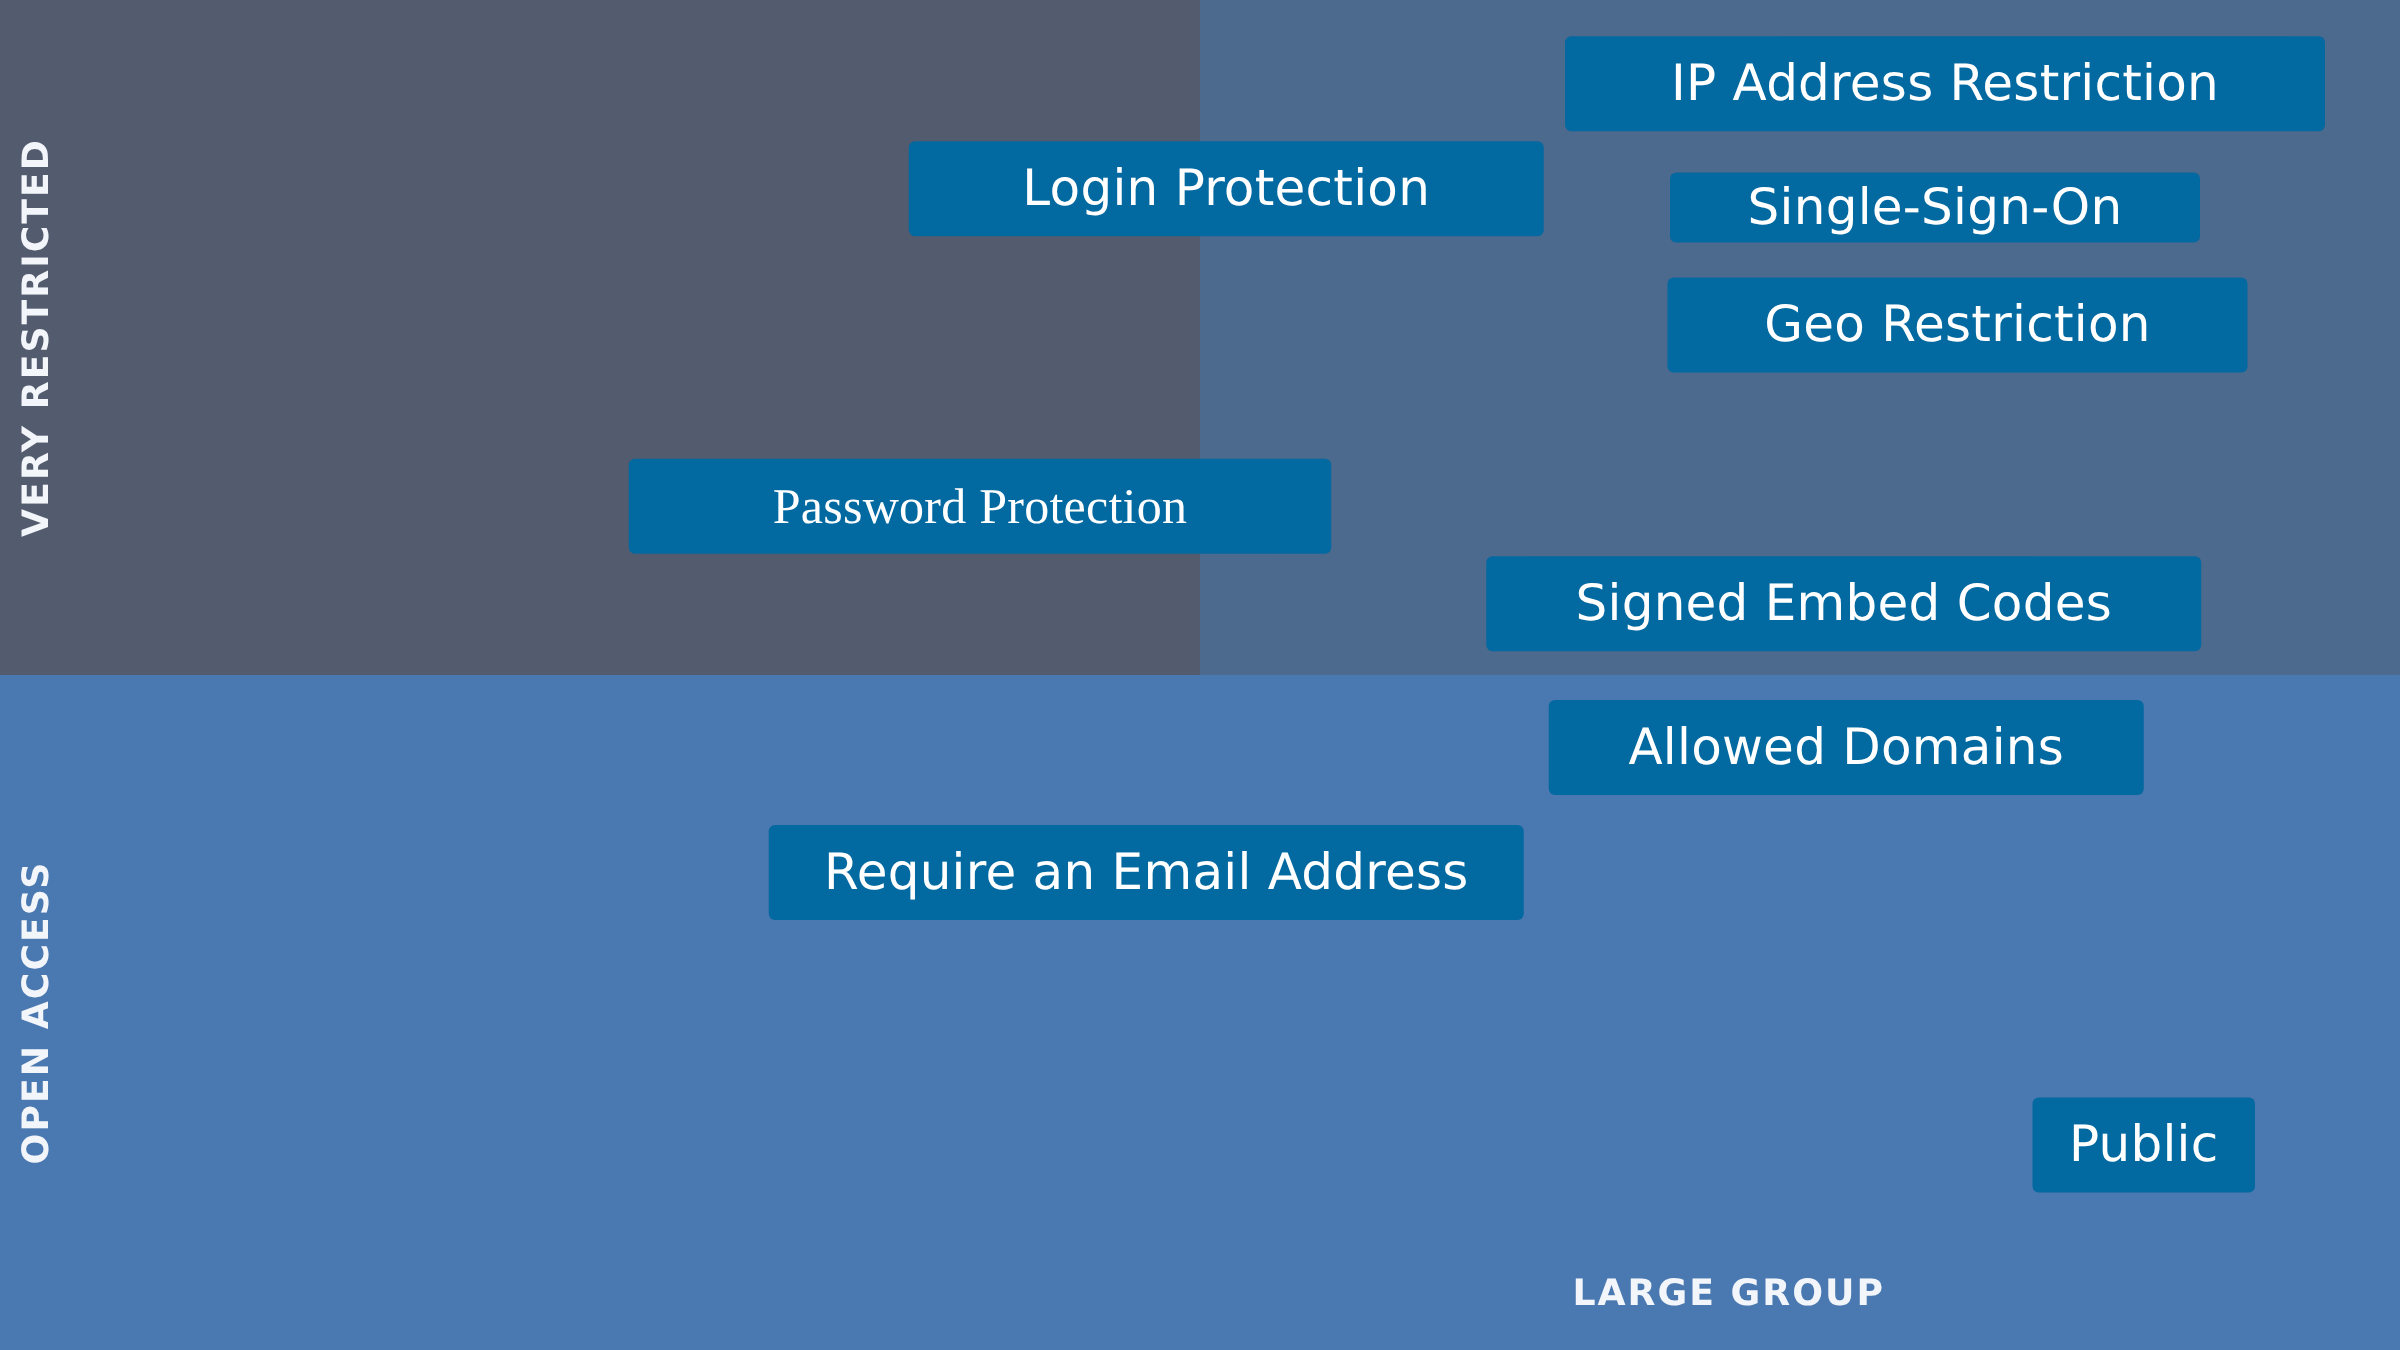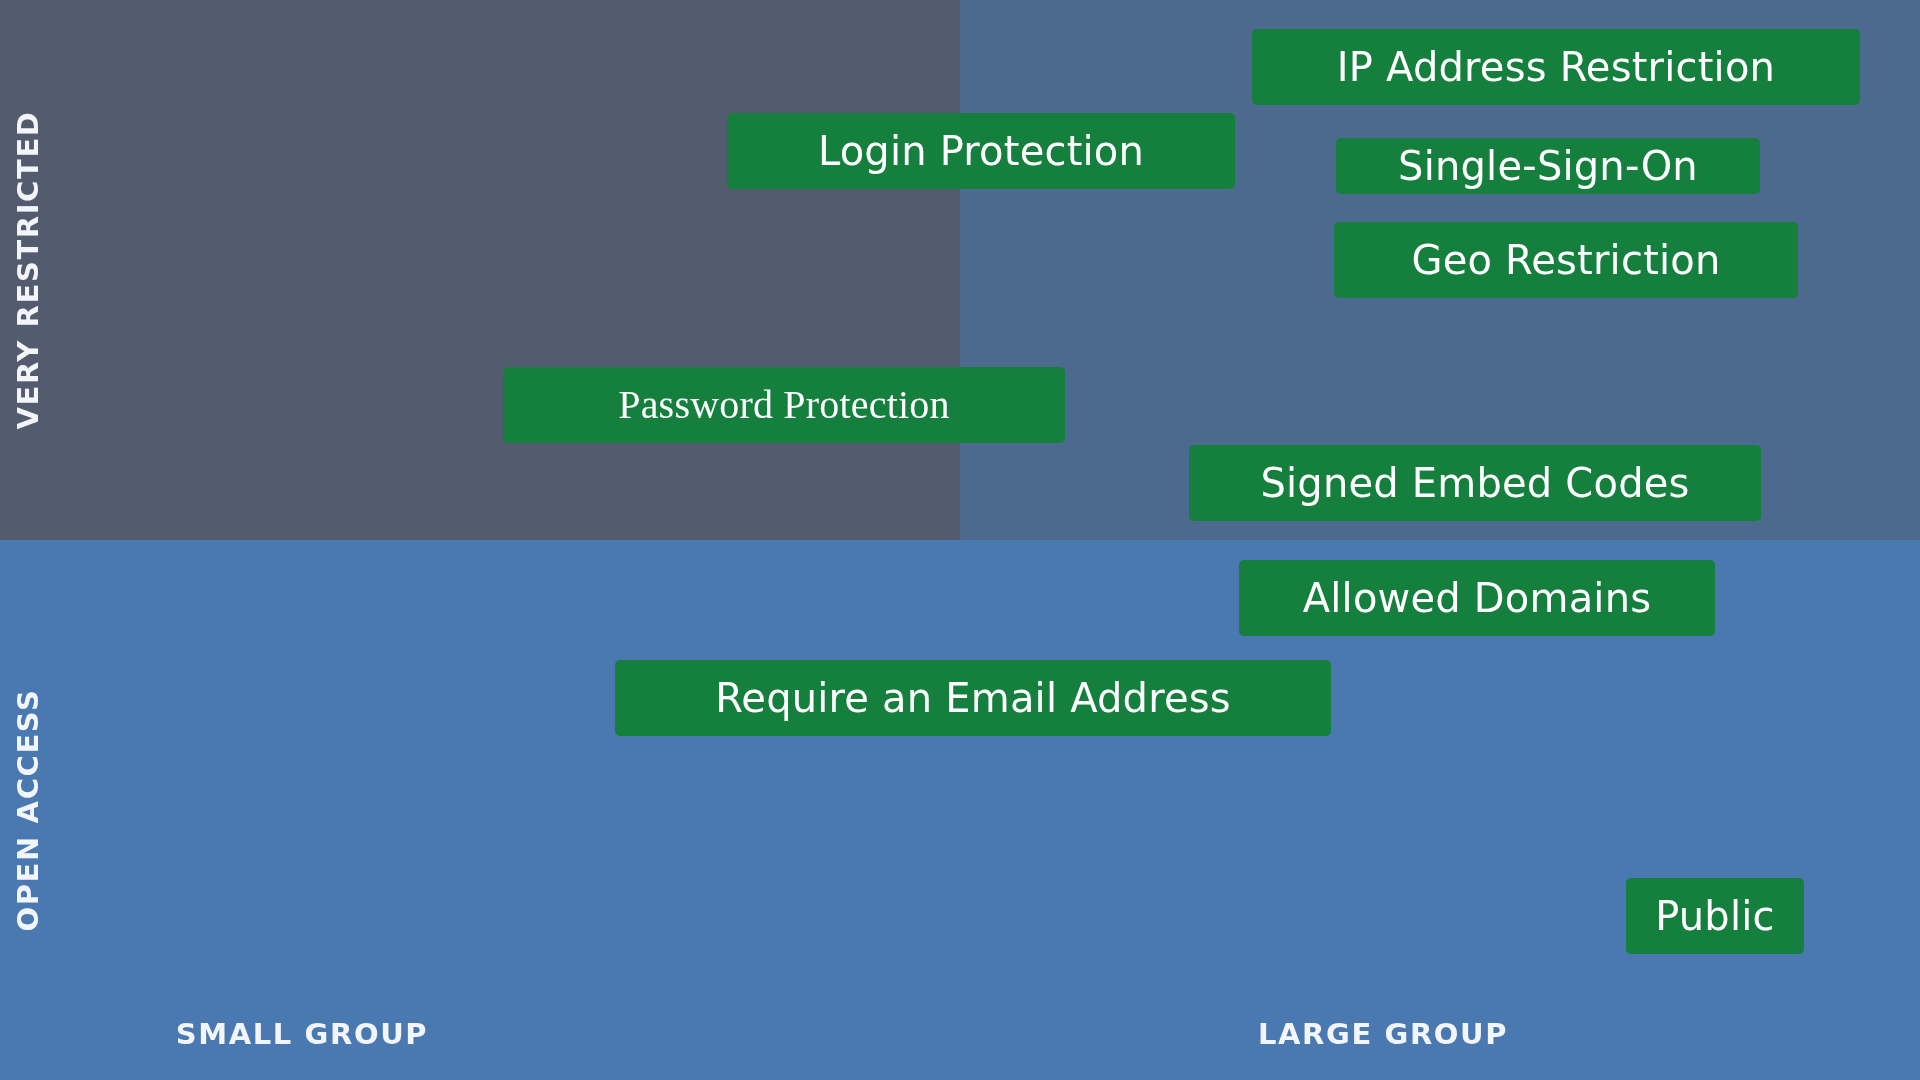--- a/index.html
+++ b/index.html
@@ -57,21 +57,21 @@
     font-size:29px;
     letter-spacing:1.6px;
     white-space:nowrap;
   }
   #axis-small-group { left:302px; transform:translateX(-50%); }
   #axis-large-group { left:1383px; transform:translateX(-50%); }
 
   
   .chip {
     position:absolute;
-    background:#15803d;
+    background:#0369a1;
     color:#FFFFFF;
     font-family:"DejaVu Sans", sans-serif;
     font-weight:400;
     font-size:40px;
     line-height:1;
     border-radius:5px;
     white-space:nowrap;
     display:flex;
     align-items:center;
     justify-content:center;
@@ -85,28 +85,27 @@
 <div id="stage">
 
   <div class="quad" id="quad-tl"></div>
   <div class="quad" id="quad-tr"></div>
   <div class="quad" id="quad-bl"></div>
   <div class="quad" id="quad-br"></div>
 
   <div class="axis-y" id="axis-very-restricted">VERY RESTRICTED</div>
   <div class="axis-y" id="axis-open-access">OPEN ACCESS</div>
 
-  <div class="axis-x" id="axis-small-group">SMALL GROUP</div>
   <div class="axis-x" id="axis-large-group">LARGE GROUP</div>
 
   <div id="chip-layer">
       <div class="chip" style="left: 1252px; top: 29px; width: 608px; height: 76px;">IP Address Restriction</div>
       <div class="chip" style="left: 1336px; top: 138px; width: 424px; height: 56px;">Single-Sign-On</div>
       <div class="chip" style="left: 1334px; top: 222px; width: 464px; height: 76px;">Geo Restriction</div>
       <div class="chip" style="left: 727px; top: 113px; width: 508px; height: 76px;">Login Protection</div>
       <div class="chip" style="left: 503px; top: 367px; width: 562px; height: 76px; font-family: Liberation Serif, serif;">Password Protection</div>
       <div class="chip" style="left: 1189px; top: 445px; width: 572px; height: 76px;">Signed Embed Codes</div>
       <div class="chip" style="left: 1239px; top: 560px; width: 476px; height: 76px;">Allowed Domains</div>
-      <div class="chip" style="left: 615px; top: 660px; width: 716px; height: 76px;">Require an Email Address</div>
+      <div class="chip" style="left: 615px; top: 660px; width: 604px; height: 76px;">Require an Email Address</div>
       <div class="chip" style="left: 1626px; top: 878px; width: 178px; height: 76px;">Public</div>
     </div>
 
 </div>
 
 </body></html>

